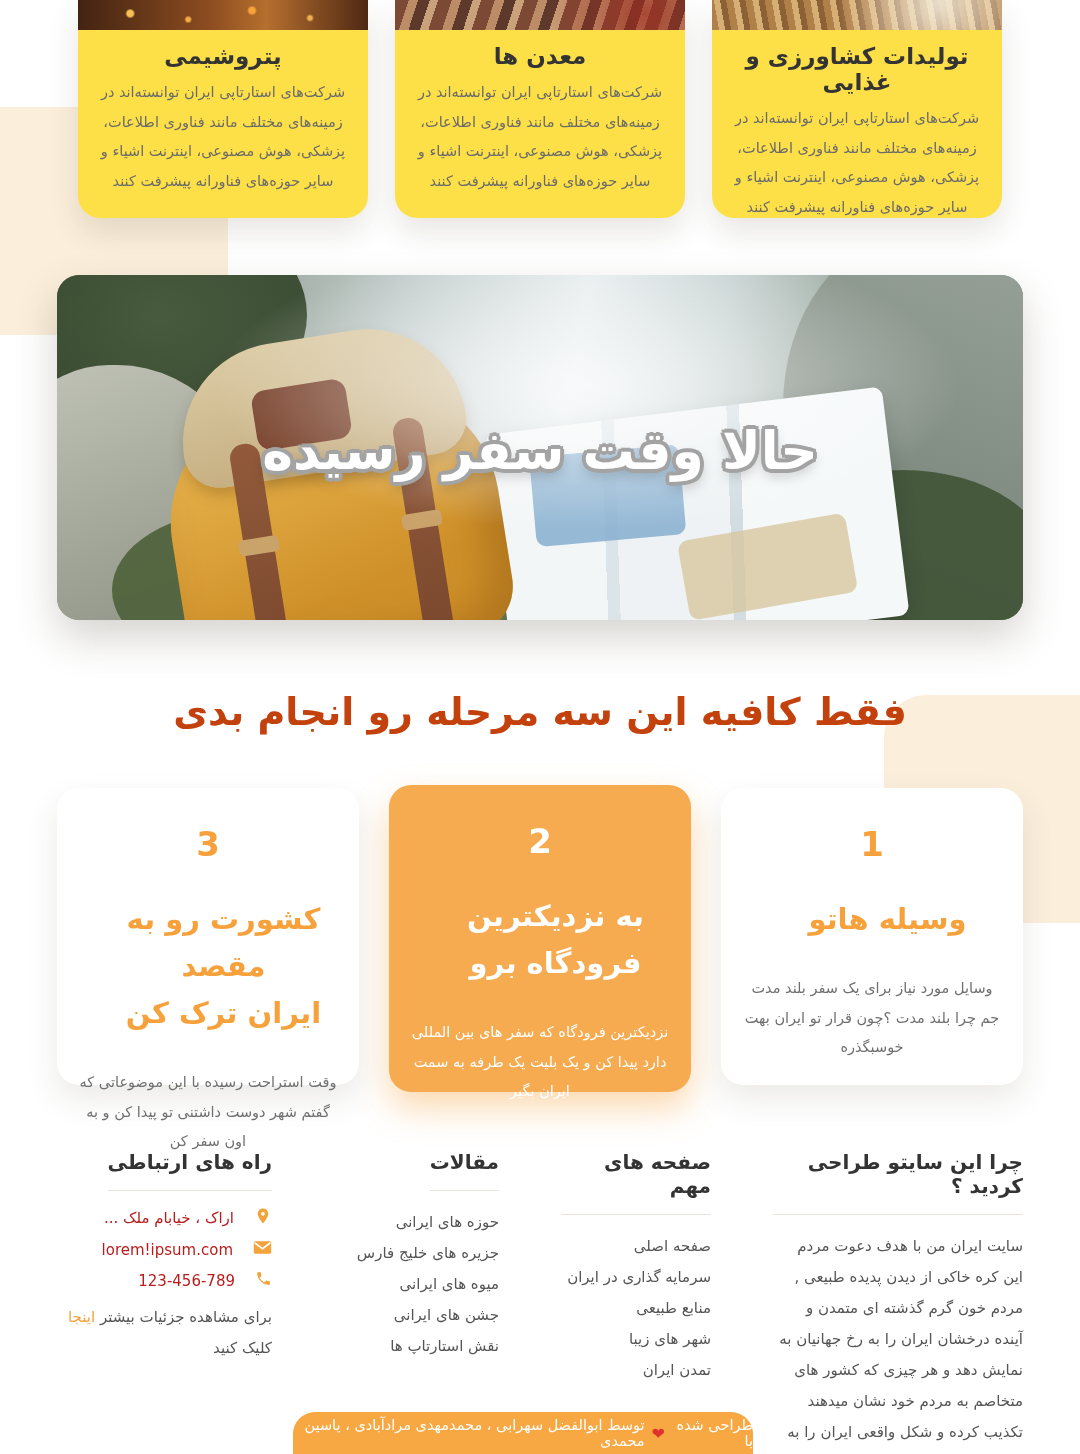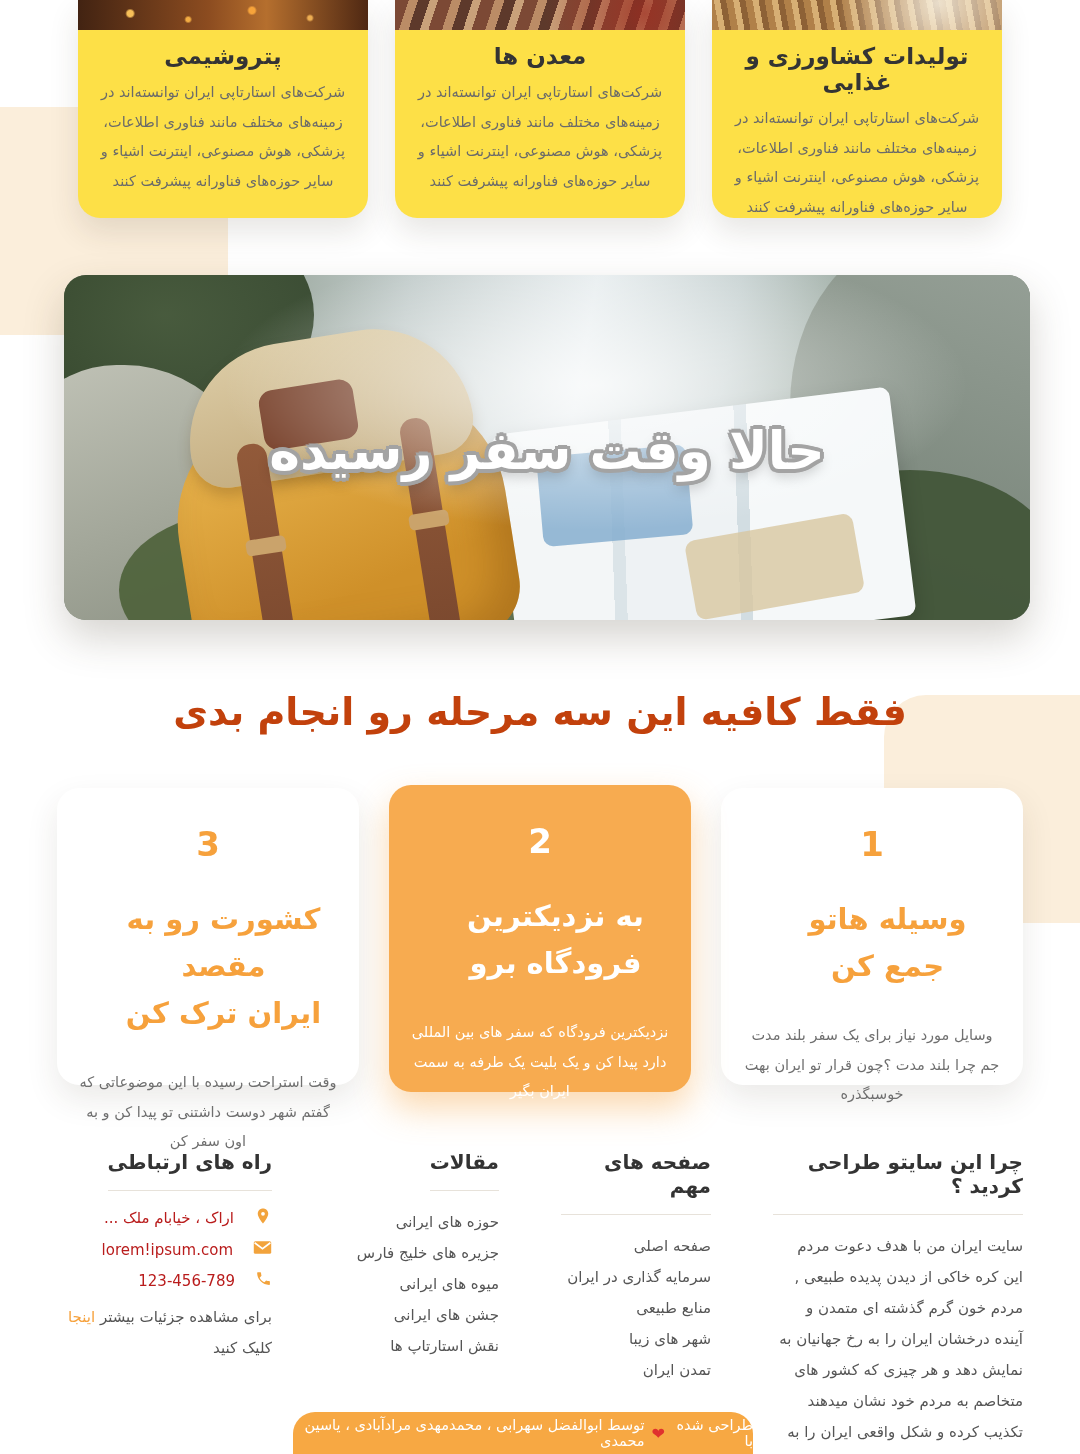--- a/index.html
+++ b/index.html
@@ -27,21 +27,21 @@
   .img-petro { background: radial-gradient(circle at 18% 45%, rgba(255,199,92,.95) 0 3px, rgba(255,199,92,0) 5px),
                radial-gradient(circle at 38% 65%, rgba(255,183,70,.9) 0 2px, rgba(255,183,70,0) 4px),
                radial-gradient(circle at 60% 35%, rgba(255,170,60,.9) 0 3px, rgba(255,170,60,0) 5px),
                radial-gradient(circle at 80% 60%, rgba(255,190,90,.85) 0 2px, rgba(255,190,90,0) 4px),
                linear-gradient(90deg,#422312,#8c4c20 45%,#b56f2e 65%,#4f2813); }
   .industry-body  { padding:13px 18px 0; text-align:center; }
   .industry-title { font-size:23px; font-weight:bold; color:#343434; margin-bottom:9px; }
   .industry-desc  { font-size:14.5px; color:#6a6a6a; line-height:2.05; }
 
   
-  .hero { position:absolute; top:275px; left:64px; width:966px; height:345px; border-radius:22px;
+  .hero { position:absolute; top:275px; left:57px; width:966px; height:345px; border-radius:22px;
           overflow:hidden; z-index:1; box-shadow:0 18px 40px rgba(70,60,40,.22);
           background:linear-gradient(100deg,#5c6852 0%,#93a094 16%,#c2cccb 34%,#e6ecee 52%,#c6d1d1 66%,#8b9a8c 84%,#55644f 100%); }
   .hero * { position:absolute; }
   .hx-foliage-tl { left:-50px; top:-70px; width:300px; height:220px; border-radius:50%; opacity:.95;
                    background:radial-gradient(closest-side,#45583a,#37492f); }
   .hx-rock-l { left:-70px; top:90px; width:280px; height:330px; border-radius:45% 55% 42% 58%;
                background:linear-gradient(160deg,#c2c4b8,#83897b); }
   .hx-moss-l { left:55px; top:235px; width:260px; height:160px; background:#4c6038; border-radius:50%; opacity:.9; }
   .hx-rock-r { right:-80px; top:-40px; width:320px; height:420px; border-radius:42% 58% 45% 55%;
                background:linear-gradient(200deg,#9aa49b,#6e7b6f); }
@@ -160,21 +160,20 @@
   <div class="hero-title">حالا وقت سفر رسیده</div>
 </div>
 
 <div class="steps-heading">فقط کافیه این سه مرحله رو انجام بدی</div>
 
 <div class="steps-row">
   <div class="step-card">
     <div class="step-number">1</div>
     <div class="step-title">
       <div>وسیله هاتو</div>
-      <div>جمع کن</div>
     </div>
     <div class="step-desc">وسایل مورد نیاز برای یک سفر بلند مدت جم چرا بلند مدت ؟چون قرار تو ایران بهت خوسبگذره</div>
   </div>
   <div class="step-card highlight">
     <div class="step-number">2</div>
     <div class="step-title">
       <div>به نزدیکترین</div>
       <div>فرودگاه برو</div>
     </div>
     <div class="step-desc">نزدیکترین فرودگاه که سفر های بین المللی دارد پیدا کن و یک بلیت یک طرفه به سمت ایران بگیر</div>

